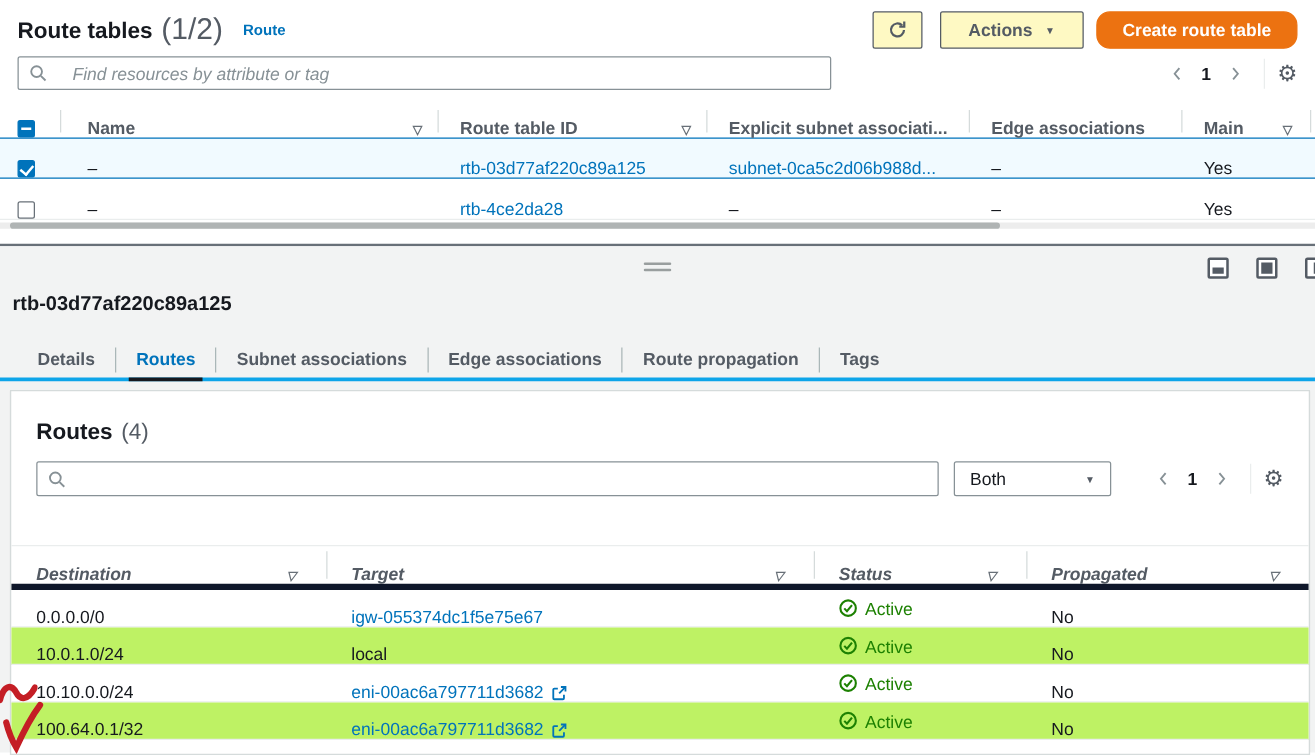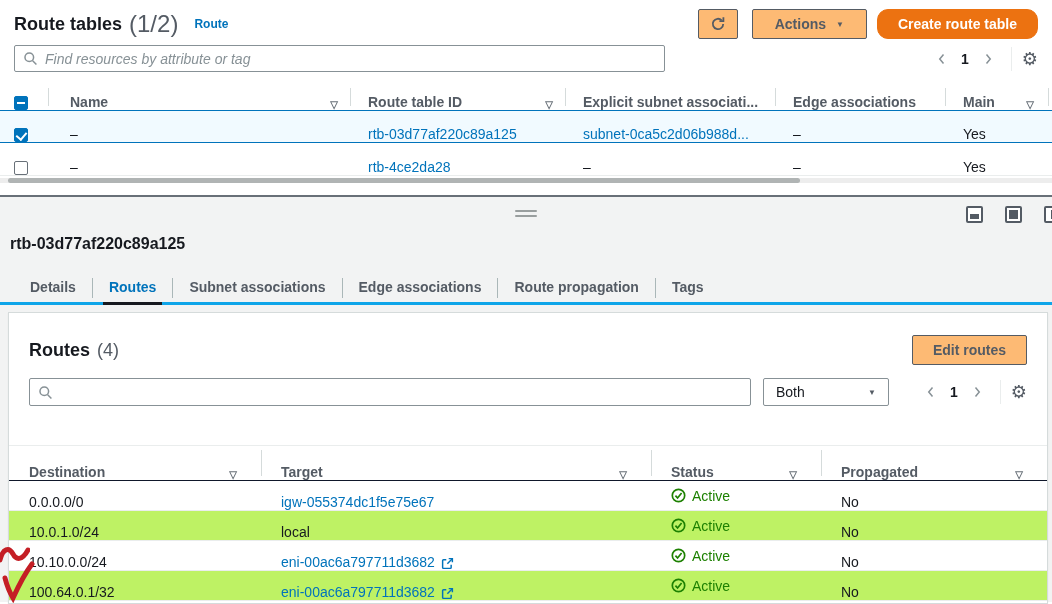--- a/index.html
+++ b/index.html
@@ -8,33 +8,33 @@
     font-family: "Liberation Sans", sans-serif;
     font-size: 14px; color: #16191f; background: #fff; position: relative;
   }
   .spacer { flex: 1; }
 
   
   .title-row { display: flex; align-items: center; padding: 9px 14px 0 14px; height: 39px; }
   .title-row h1 { font-size: 18px; font-weight: bold; }
   .count { font-size: 24px; color: #545b64; font-weight: normal; margin-left: 7px; }
   .info-link { margin-left: 16px; font-size: 12px; font-weight: bold; color: #0073bb; cursor: pointer; }
-  .btn { height: 30px; border: 1px solid #545b64; border-radius: 2px; background: #fdba74;
+  .btn { height: 30px; border: 1px solid #545b64; border-radius: 2px; background: #fef9c3;
          color: #545b64; font-weight: bold; font-size: 14px; display: inline-flex;
          align-items: center; justify-content: center; cursor: pointer; font-family: inherit; }
   .refresh-btn { width: 40px; margin-left: 12px; }
   .actions-btn { padding: 0 22px; margin-left: 14px; }
   .caret { font-size: 8px; margin-left: 10px; }
   .create-btn { padding: 0 20px; margin-left: 10px; background: #ec7211; border-color: #ec7211; color: #fff; border-radius: 11px; }
 
   
   .search-row { display: flex; align-items: center; padding: 6px 14px 0 14px; height: 33px; }
   .search-box { width: 651px; height: 27px; border: 1px solid #879196; border-radius: 2px;
                 display: flex; align-items: center; padding: 0 8px; background: #fff; }
-  .search-box input { border: none; outline: none; flex: 1; margin-left: 7px; font-size: 14px;
+  .search-box input { border: none; outline: none; flex: 1; margin-left: 20px; font-size: 14px;
                       font-family: inherit; color: #16191f; background: transparent; }
   .search-box input::placeholder { font-style: italic; color: #879196; }
   .pager { display: flex; align-items: center; }
   .pg-btn { width: 26px; height: 26px; display: flex; align-items: center; justify-content: center; cursor: pointer; }
   .pg-num { font-weight: bold; padding: 0 6px; }
   .vdiv { width: 1px; height: 24px; background: #eaeded; margin: 0 10px; }
   .gear { font-size: 18px; color: #545b64; cursor: pointer; line-height: 1; }
 
   
   .rt-grid { display: grid; grid-template-columns: 48px 302px 215px 210px 170px 1fr; align-items: center; }
@@ -94,21 +94,21 @@
                 display: flex; align-items: center; padding: 0 8px; }
   .filter-box input { border: none; outline: none; flex: 1; margin-left: 7px; font-size: 14px;
                 font-family: inherit; color: #16191f; }
   .filter-box input::placeholder { font-style: italic; color: #879196; }
   .select-box { margin-left: 12px; width: 126px; height: 28px; border: 1px solid #879196; border-radius: 2px;
                 display: flex; align-items: center; padding: 0 12px; cursor: pointer; }
   .select-box .caret { margin-left: auto; color: #545b64; }
 
   .r-grid { display: grid; grid-template-columns: 252px 390px 170px 1fr; align-items: center; }
   .r-head { margin-top: 39px; height: 36px; font-weight: bold; color: #545b64;
-            border-top: 1px solid #eaeded; border-bottom: 1px solid #0f172a; }
+            border-top: 1px solid #eaeded; border-bottom: 5px solid #0f172a; font-style: italic; }
   .r-head .cell, .r-row .cell { padding-left: 20px; }
   .r-head .sort { padding-right: 24px; }
   .r-row { height: 30px; border-bottom: 1px solid #eaeded; }
   .r-row.alt { background: #bef264; }
   .status { display: flex; align-items: center; gap: 6px; color: #1d8102; }
   .ext-ic { margin-left: 6px; display: inline-flex; }
 
   
   .annotation { position: absolute; z-index: 5; pointer-events: none; }
   .ann-tilde { left: -2px; top: 543px; }
@@ -252,23 +252,20 @@
     <span class="tab-div"></span>
     <span class="tab">Route propagation</span>
     <span class="tab-div"></span>
     <span class="tab">Tags</span>
   </div>
 
   <div class="routes-card">
     <div class="card-head">
       <h3>Routes</h3>
       <span class="count" style="font-size:18px">(4)</span>
-      <button class="btn edit-btn">
-        <span>Edit routes</span>
-      </button>
     </div>
 
     <div class="filter-row">
       <div class="filter-box">
         <span style="display:inline-flex">
           <svg width="15" height="15" viewBox="0 0 16 16">
               <circle cx="6.7" cy="6.7" r="4.6" fill="none" stroke="#879196" stroke-width="1.6"></circle>
               <path d="M10.3 10.3L14.3 14.3" stroke="#879196" stroke-width="1.6"></path>
             </svg>
         </span>

